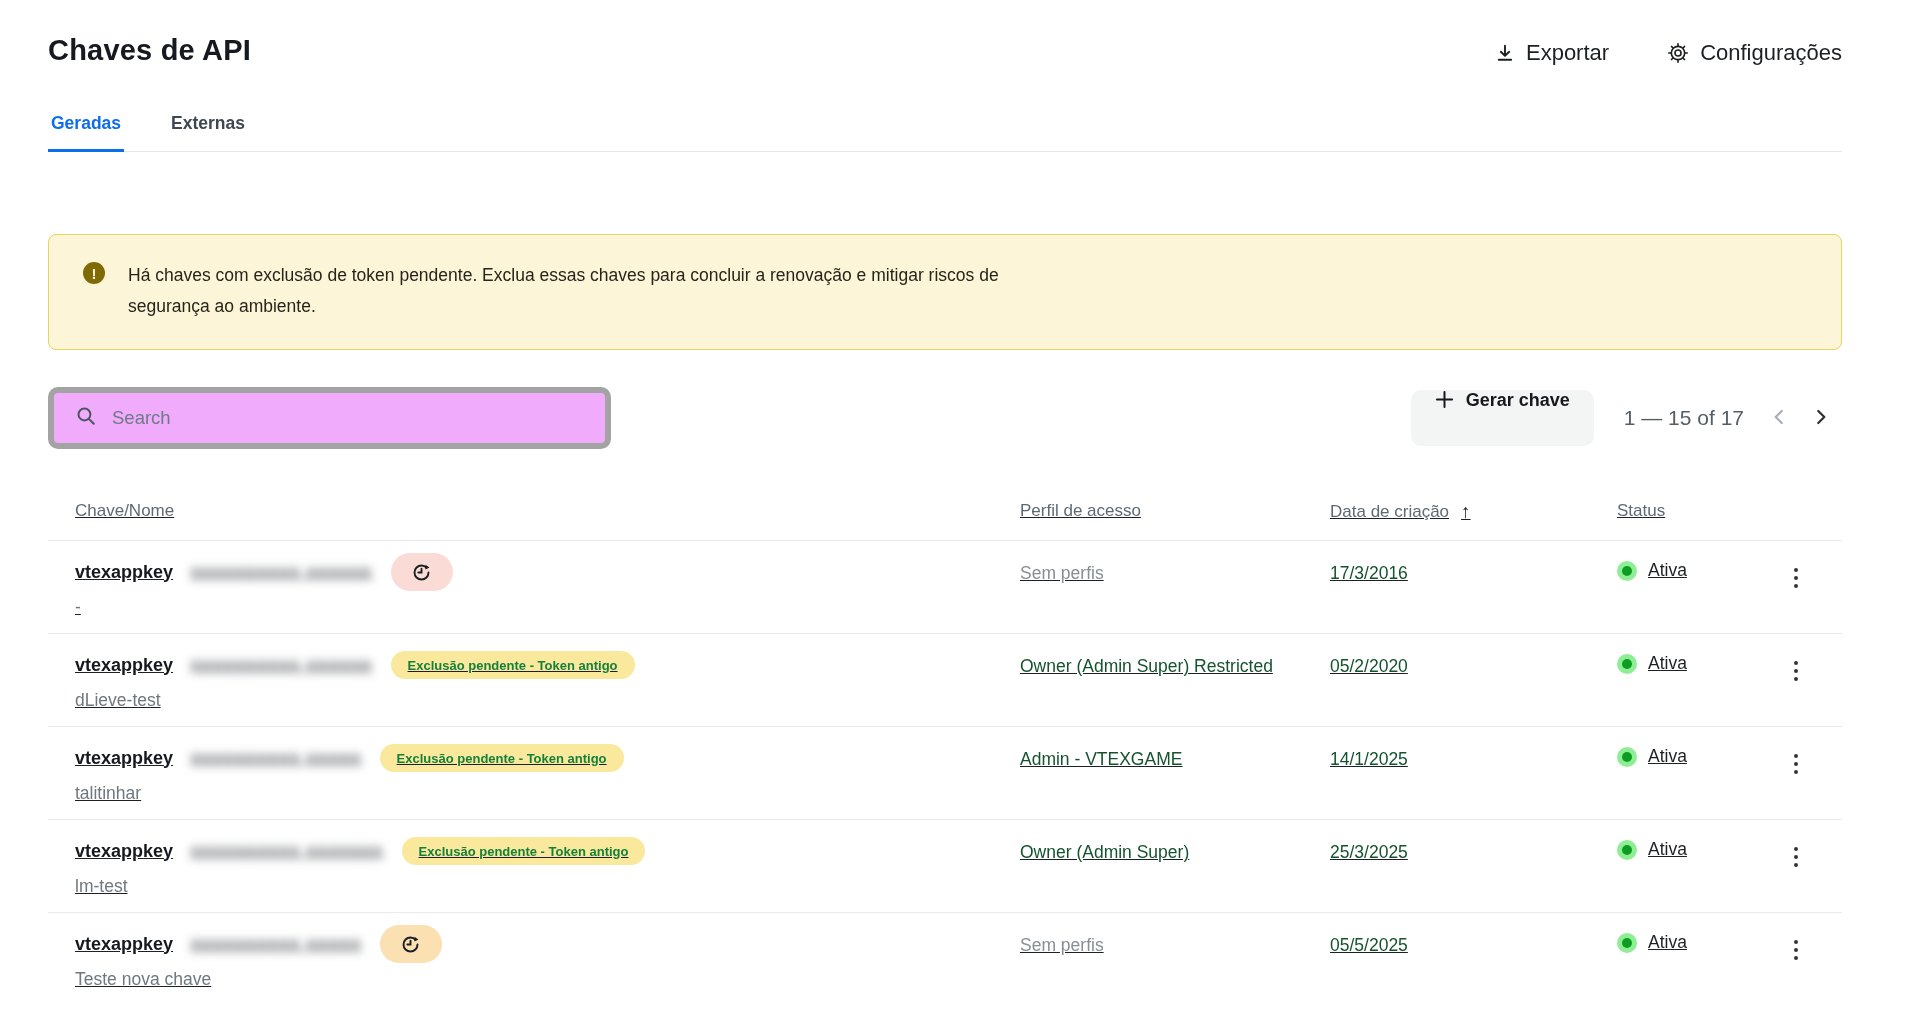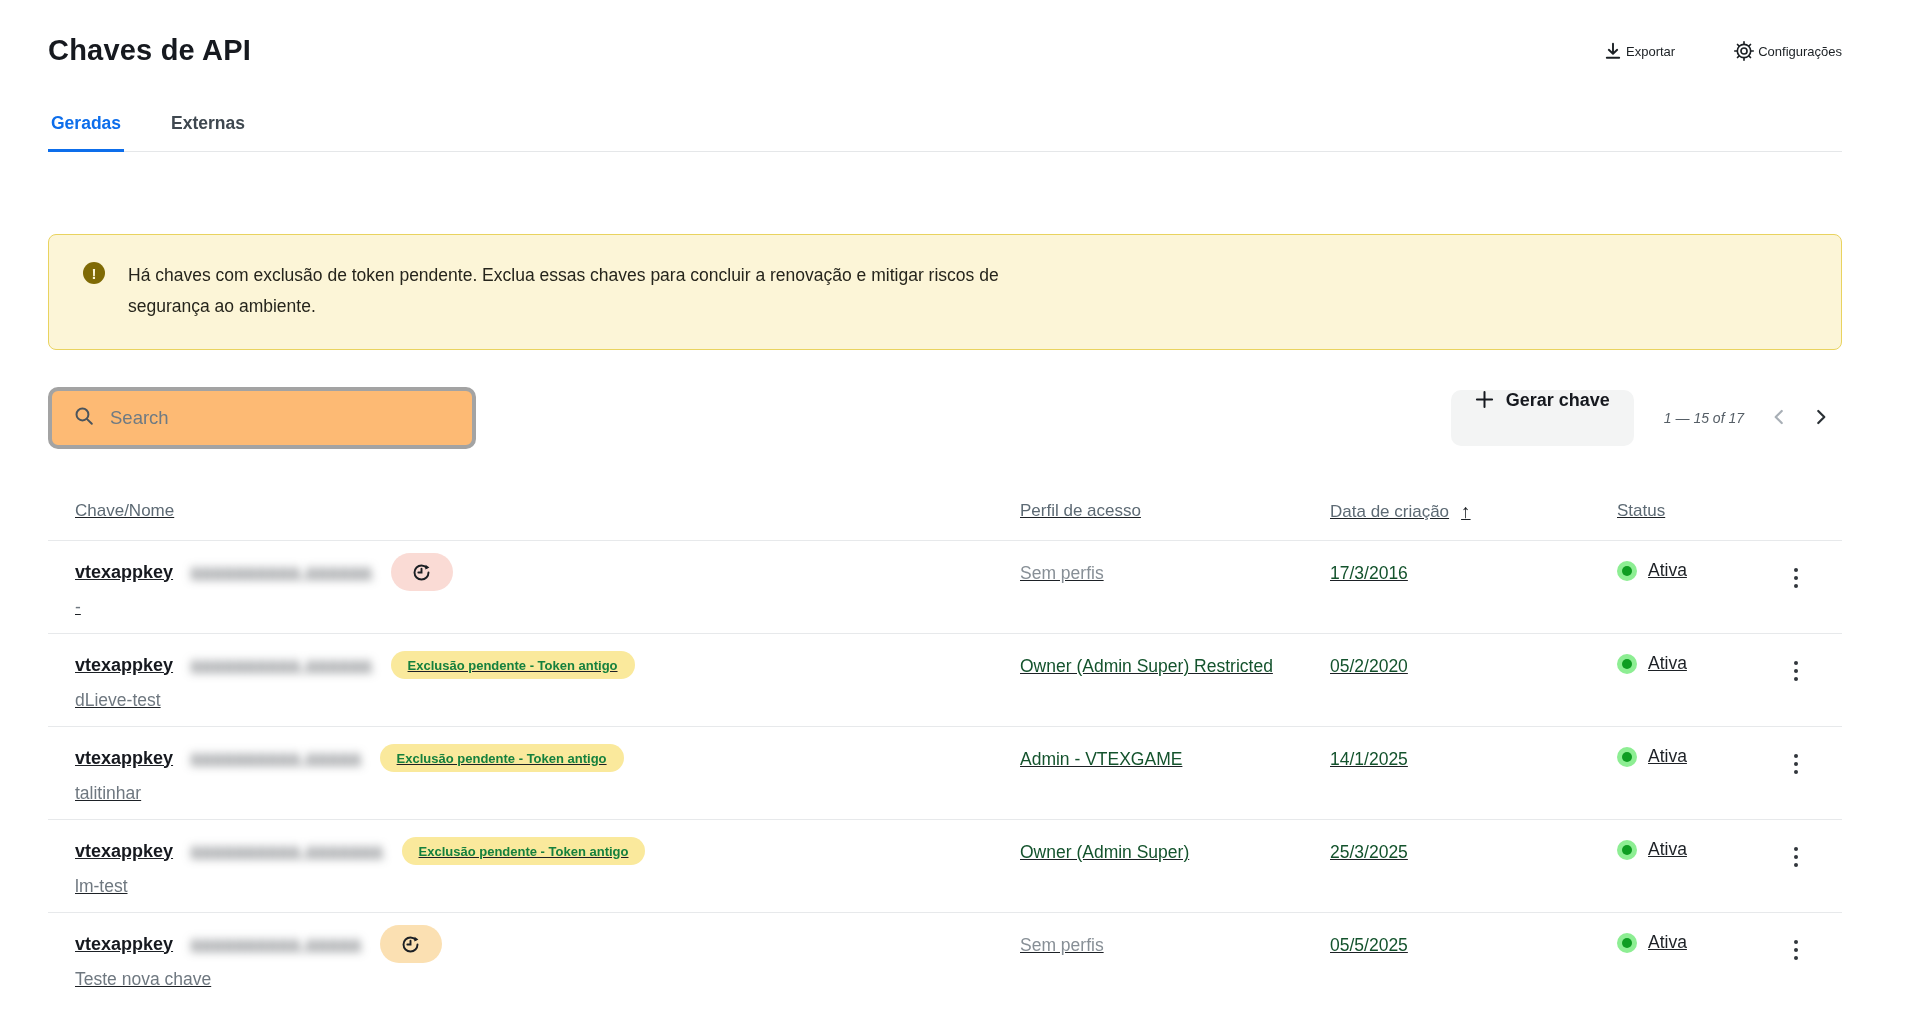--- a/index.html
+++ b/index.html
@@ -4,52 +4,52 @@
 <style>
   * { margin:0; padding:0; box-sizing:border-box; }
   html,body { width:1920px; height:1036px; overflow:hidden; background:#ffffff;
     font-family:"Liberation Sans", sans-serif; color:#1d2126; }
   .page { padding:34px 78px 0 48px; }
 
   
   .top { display:flex; justify-content:space-between; align-items:flex-start; }
   .page-title { font-size:29px; font-weight:700; letter-spacing:.2px; color:#16191f; }
   .top-actions { display:flex; align-items:center; gap:58px; margin-top:6px; }
-  .action-btn { display:flex; align-items:center; gap:3px; background:none; border:none;
-    font-family:inherit; font-size:13px; font-weight:500; color:#1b2024; cursor:pointer;text-align:center; }
+  .action-btn { display:flex; align-items:center; gap:11px; background:none; border:none;
+    font-family:inherit; font-size:22px; font-weight:500; color:#1b2024; cursor:pointer;text-align:center; }
   .action-btn svg { display:block; }
 
   
   .tabs { margin-top:46px; display:flex; gap:44px; border-bottom:1px solid #e5e7e9; }
   .tab { background:none; border:none; font-family:inherit; font-size:17.5px; font-weight:600;
     color:#3f4850; padding:0 3px 15px 3px; cursor:pointer; border-bottom:3px solid transparent;
     margin-bottom:-1px; }
   .tab.active { color:#0d6eeb; border-bottom-color:#0d6eeb; }
 
   
   .banner { margin-top:82px; background:#fcf5d7; border:1px solid #e9d35f; border-radius:8px;
     padding:25px 30px 27px 34px; display:flex; gap:23px; }
   .banner-icon { width:22px; height:22px; border-radius:50%; background:#7f6a05; color:#fcf5d7;
     font-size:15px; font-weight:700; display:flex; align-items:center; justify-content:center;
     flex:0 0 auto; margin-top:2px; }
   .banner-text { font-size:17.5px; line-height:31px; color:#26251c; max-width:900px; }
 
   
   .controls { margin-top:37px; display:flex; justify-content:space-between; align-items:center; }
-  .search-box { width:428px; height:62px; border:4px solid #a3a3a3; border-radius:10px;
-    display:flex; align-items:center; padding:0 16px 0 21px; background:#fdba74; }
+  .search-box { width:563px; height:62px; border:6px solid #a3a3a3; border-radius:10px;
+    display:flex; align-items:center; padding:0 16px 0 21px; background:#f0abfc; }
   .search-box svg { flex:0 0 auto; color:#4a545c; }
   .search-box input { border:none; outline:none; flex:1; margin-left:15px; font-family:inherit;
     font-size:18.5px; color:#1d2126; background:transparent; }
   .search-box input::placeholder { color:#6e7a83; }
   .right-controls { display:flex; align-items:center; }
   .generate-btn { display:flex; align-items:flex-start; gap:12px; background:#f3f4f4; border:none;
     border-radius:10px; height:56px; padding:0 24px; font-family:inherit; font-size:18px;
     font-weight:700; color:#16191f; cursor:pointer; }
-  .pagination-label { font-size:14px; color:#555e66; margin:0 14px 0 30px;font-style:italic; }
+  .pagination-label { font-size:21px; color:#555e66; margin:0 14px 0 30px; }
   .page-nav { background:none; border:none; width:42px; height:42px; display:flex;
     align-items:center; justify-content:center; cursor:pointer; }
   .page-nav.prev { color:#a8afb6; }
   .page-nav.next { color:#2a3035; }
 
   
   .grid { display:grid; grid-template-columns: 1fr 310px 287px 160px 65px; align-items:start;text-decoration:underline; }
   .thead { margin-top:52px; padding-bottom:17px; border-bottom:1px solid #e7e9eb; }
   .th { font-size:17px; font-weight:500; color:#5d6a74; }
   .th-key { padding-left:27px; }

